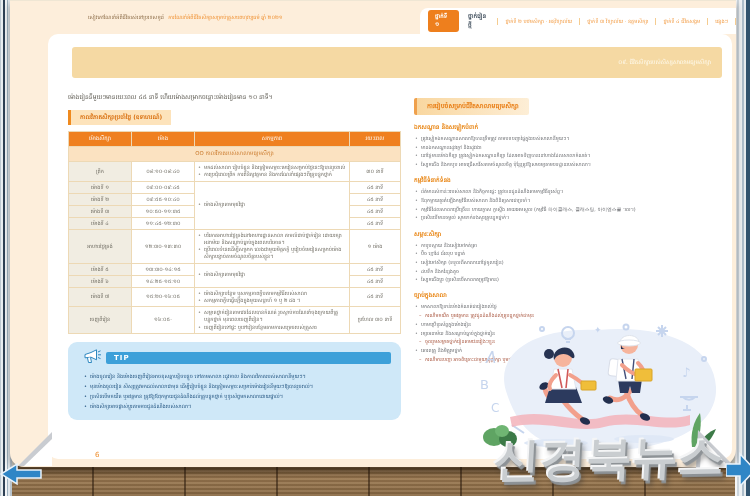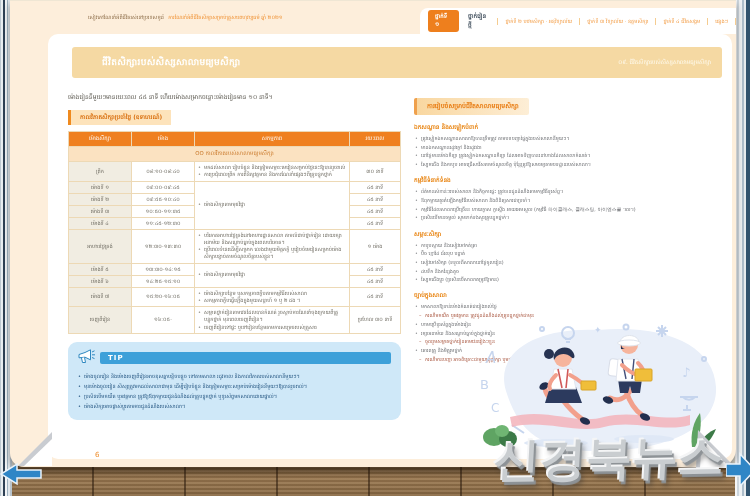--- a/index.html
+++ b/index.html
@@ -51,21 +51,21 @@
   table.tt{width:100%;border-collapse:collapse;margin-top:6px;font-size:5px;color:#6b685e;}
   .tt td,.tt th{border:1px solid #edd9b5;padding:2px 3px;vertical-align:middle;}
   .tt .ttitle{background:#fbe2c1;color:#c9782a;text-align:center;font-size:5.4px;padding:3px;}
   .tt thead th{background:#ef8020;color:#fff;font-weight:normal;font-size:5.4px;padding:3px 2px;text-align:center;}
   .tt .pc{background:#f1ede2;text-align:center;width:56px;}
   .tt .tc{text-align:center;width:56px;white-space:nowrap;}
   .tt .dc{text-align:center;width:44px;}
   .cb{position:relative;padding-left:6px;line-height:1.45;}
   .cb::before{content:"•";position:absolute;left:0;color:#8b887d;}
 
-  .tip{margin-top:8px;background:#cfe8f8;border-radius:9px;padding:7px 10px 7px 9px;}
+  .tip{margin-top:8px;background:#cfe8f8;border-radius:9px;padding:7px 10px 7px 15px;}
   .tip-head{display:flex;align-items:center;gap:4px;margin-bottom:5px;}
   .tip-bar{flex:1;height:12px;background:#3da0d9;border-radius:2px;color:#fff;font-weight:bold;
     font-size:7px;display:flex;align-items:center;padding-left:8px;letter-spacing:1px;}
   .tip ul{margin:0;padding:0;list-style:none;}
   .tip li{position:relative;padding-left:7px;font-size:5px;line-height:1.5;color:#1d4f7c;margin-bottom:2.5px;}
   .tip li::before{content:"•";position:absolute;left:1px;}
 
   
   .rightcol{position:absolute;left:404px;top:92px;width:316px;}
   .rhead{display:inline-block;background:linear-gradient(90deg,#f9d7a0,#fdeed6);border-left:3px solid #efa04c;
@@ -106,21 +106,20 @@
       <span class="atab">ថ្នាក់រៀនថ្មី</span>
       <span class="tlink">ថ្នាក់ទី ២ បឋមសិក្សា · អនុវិទ្យាល័យ</span>
       <span class="tlink">ថ្នាក់ទី ៣ វិទ្យាល័យ · ឧត្តមសិក្សា</span>
       <span class="tlink">ថ្នាក់ទី ៤ ជីវិតសង្គម</span>
       <span class="tlink">ផ្សេងៗ</span>
     </div>
 
     <div class="sheet"></div>
 
     <div class="titlebar">
-      <span class="tb-main">ជីវិតសិក្សារបស់សិស្សសាលាមធ្យមសិក្សា</span>
       <span class="tb-sub">០៩. ជីវិតសិក្សារបស់សិស្សសាលាមធ្យមសិក្សា</span>
     </div>
 
     <div class="leftcol">
       <div class="intro">ម៉ោងរៀននីមួយៗមានរយៈពេល ៤៥ នាទី ហើយម៉ោងសម្រាកចន្លោះម៉ោងរៀនមាន ១០ នាទី។</div>
       <div class="llabel">កាលវិភាគសិក្សាប្រចាំថ្ងៃ (ឧទាហរណ៍)</div>
 
       <table class="tt">
         <tbody>
         <tr>

